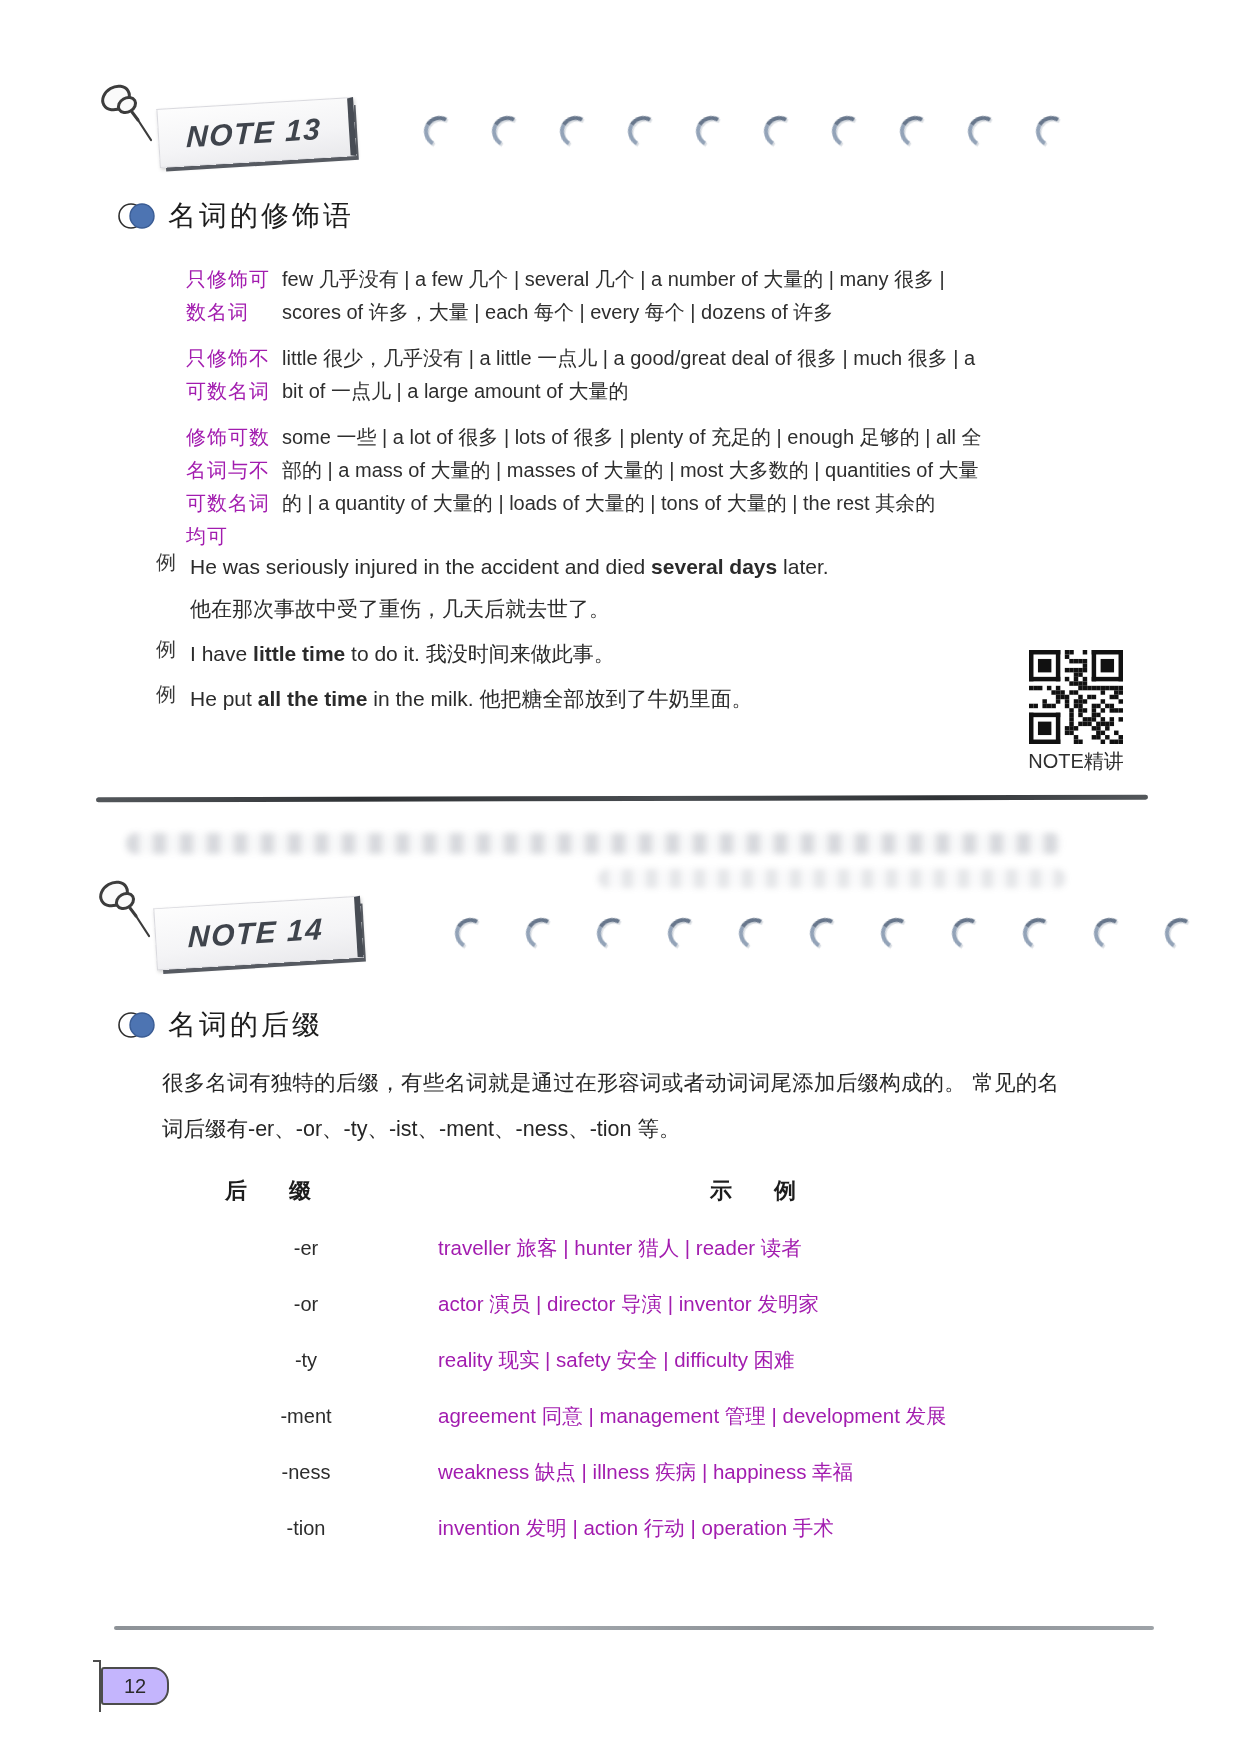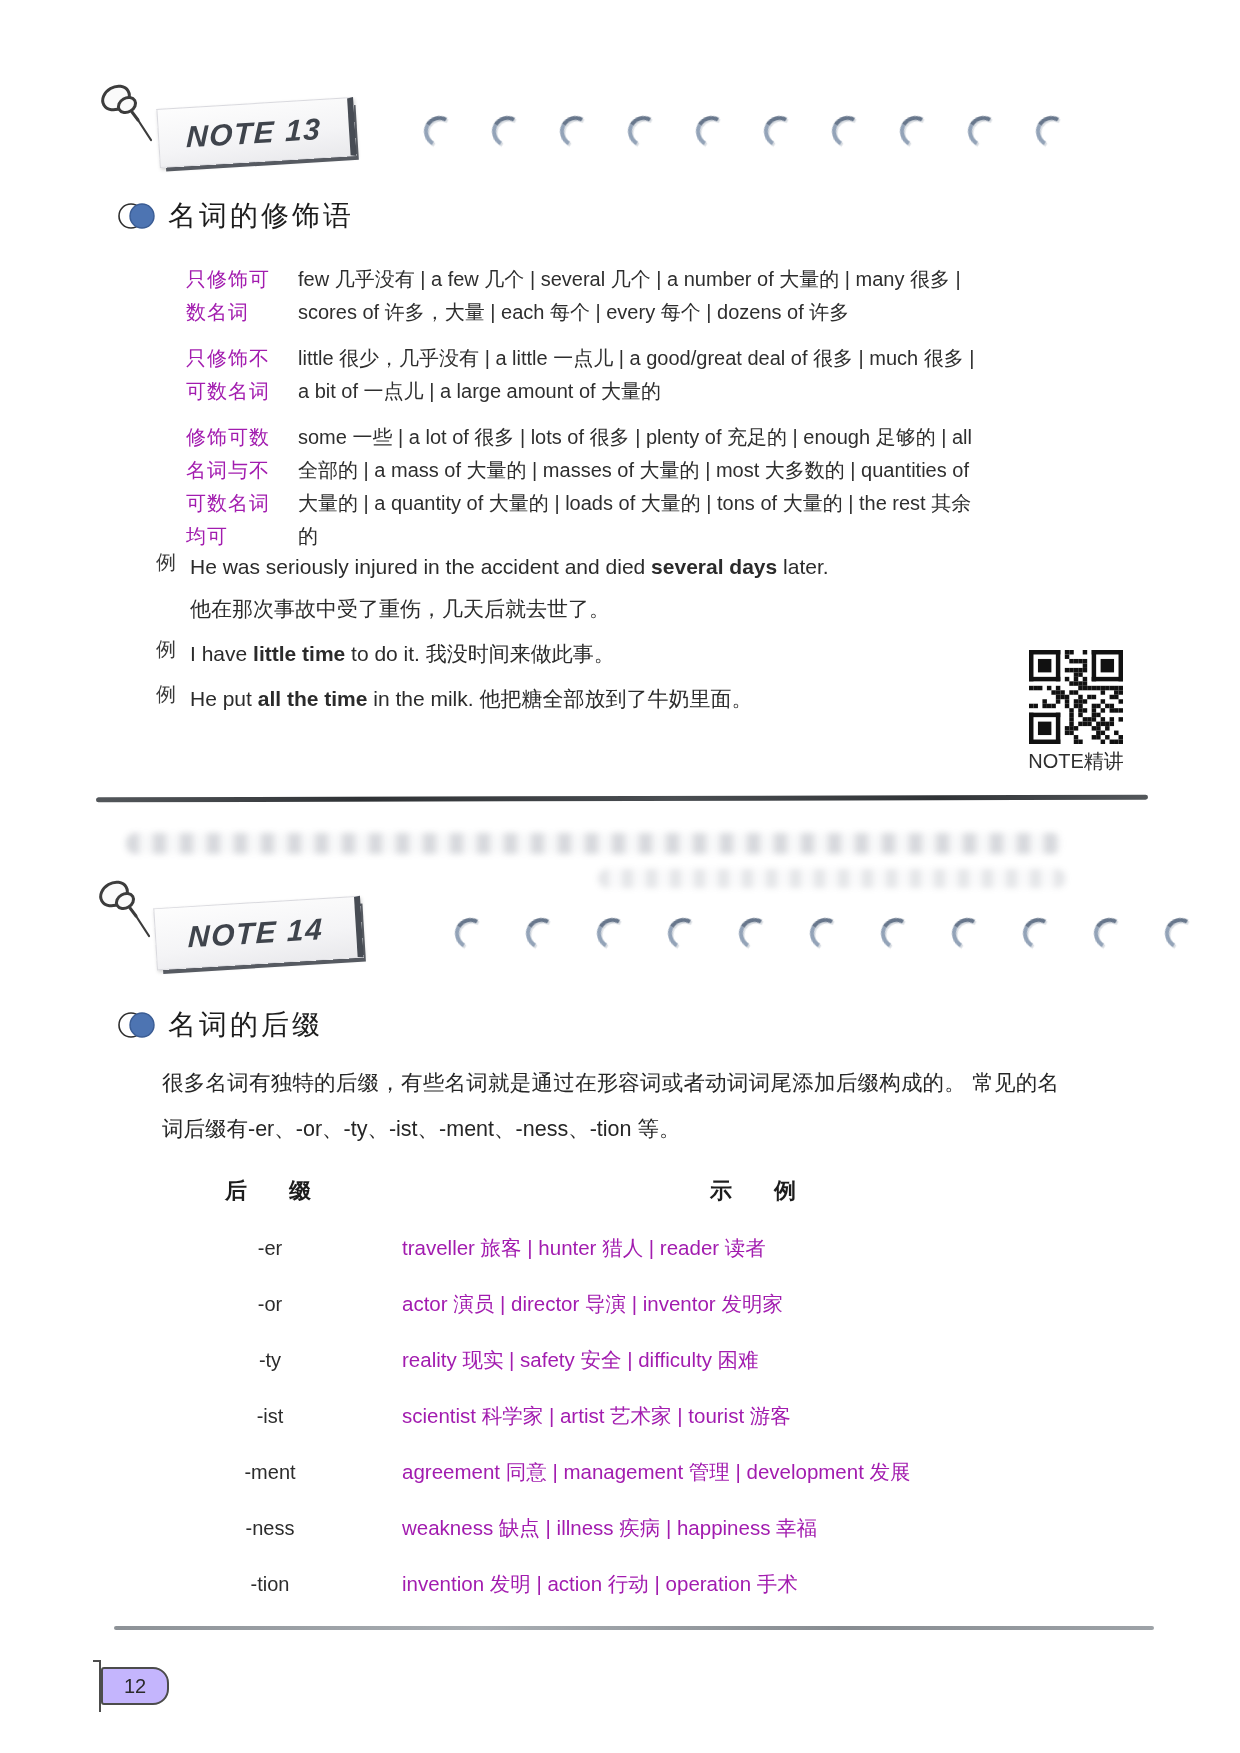--- a/index.html
+++ b/index.html
@@ -32,21 +32,21 @@
     transform:rotate(-16deg);
     filter:drop-shadow(1px 2px 0 rgba(150,160,175,.35));
   }
   
   .section-head{position:absolute;display:flex;align-items:center;}
   .section-title{font-size:28px;color:#1d1d1d;letter-spacing:3px;margin-left:8px;font-family:"DejaVu Serif", serif;}
   
   .mod-table{position:absolute;left:186px;top:263px;width:802px;font-size:20px;line-height:33px;}
   .mod-row{display:flex;margin-bottom:13px;}
   .mod-label{width:96px;flex:none;color:#a21caf;letter-spacing:1px;}
-  .mod-content{flex:1;margin-left:16px;color:#2e2e2e;}
+  .mod-content{flex:1;color:#2e2e2e;}
   
   .examples{position:absolute;left:156px;top:546px;width:812px;font-size:21px;}
   .example{display:flex;margin-bottom:3px;}
   .ex-marker{width:34px;flex:none;font-size:20px;color:#3a3a3a;padding-top:3px;}
   .ex-body{flex:1;line-height:42px;}
   .ex-cn{line-height:42px;}
   .b{font-weight:bold;text-align:center;}
   
   .qr-box{position:absolute;left:1029px;top:650px;width:94px;height:94px;}
   .qr-caption{position:absolute;left:1012px;top:748px;width:128px;text-align:center;font-size:20px;color:#2e2e2e;}
@@ -61,21 +61,21 @@
     background:repeating-linear-gradient(90deg,rgba(100,106,122,.34) 0 13px,rgba(165,170,180,.10) 13px 27px);}
   .smudge.s2{left:598px;top:869px;width:468px;height:19px;opacity:.6;
     background:repeating-linear-gradient(90deg,rgba(110,116,130,.30) 0 11px,rgba(170,174,184,.10) 11px 24px);}
   
   .intro{position:absolute;left:162px;top:1060px;width:897px;font-size:21.5px;line-height:46px;
     text-align:justify;color:#262626;}
   
   .suffix-header{position:absolute;top:1176px;font-size:22px;color:#1d1d1d;letter-spacing:10px;font-weight:bold;}
   .suffix-header.left{left:225px;}
   .suffix-header.right{left:710px;}
-  .suffix-rows{position:absolute;left:12px;top:1220px;width:1060px;}
+  .suffix-rows{position:absolute;left:0;top:1220px;width:1060px;padding-left:48px;}
   .suffix-row{display:flex;align-items:center;height:56px;}
   .suffix-cell{width:150px;margin-left:183px;flex:none;text-align:center;font-size:20px;color:#2c2c2c;}
   .suffix-example{margin-left:57px;font-size:20.5px;color:#a21caf;}
   .divider-light{
     position:absolute;left:114px;top:1626px;width:1040px;height:4px;border-radius:2px;
     background:linear-gradient(90deg,#8d9297,#a9aeb3 35%,#878c91 70%,#9ea3a8);
   }
   
   .page-badge{
     position:absolute;left:101px;top:1667px;width:64px;height:34px;
@@ -354,24 +354,20 @@
       </div>
       <div class="suffix-row">
         <div class="suffix-cell">-or</div>
         <div class="suffix-example">actor 演员 | director 导演 | inventor 发明家</div>
       </div>
       <div class="suffix-row">
         <div class="suffix-cell">-ty</div>
         <div class="suffix-example">reality 现实 | safety 安全 | difficulty 困难</div>
       </div>
       <div class="suffix-row">
-        <div class="suffix-cell">-ist</div>
-        <div class="suffix-example">scientist 科学家 | artist 艺术家 | tourist 游客</div>
-      </div>
-      <div class="suffix-row">
         <div class="suffix-cell">-ment</div>
         <div class="suffix-example">agreement 同意 | management 管理 | development 发展</div>
       </div>
       <div class="suffix-row">
         <div class="suffix-cell">-ness</div>
         <div class="suffix-example">weakness 缺点 | illness 疾病 | happiness 幸福</div>
       </div>
       <div class="suffix-row">
         <div class="suffix-cell">-tion</div>
         <div class="suffix-example">invention 发明 | action 行动 | operation 手术</div>

